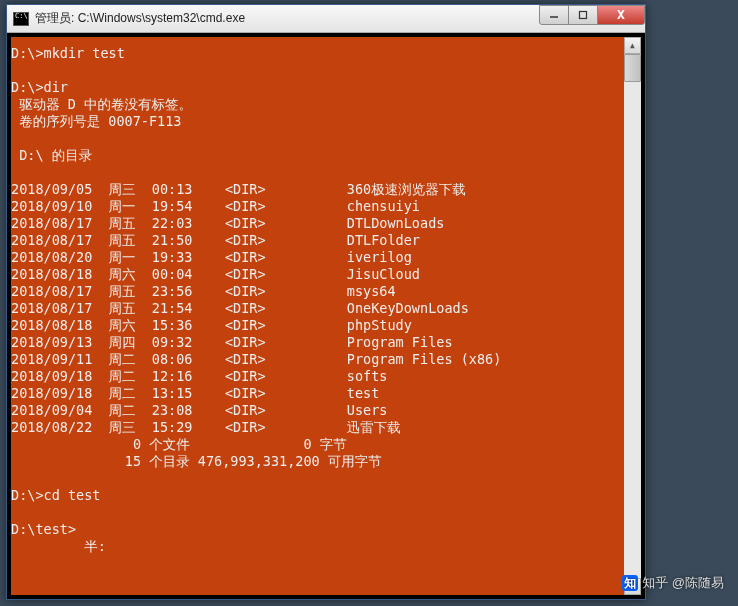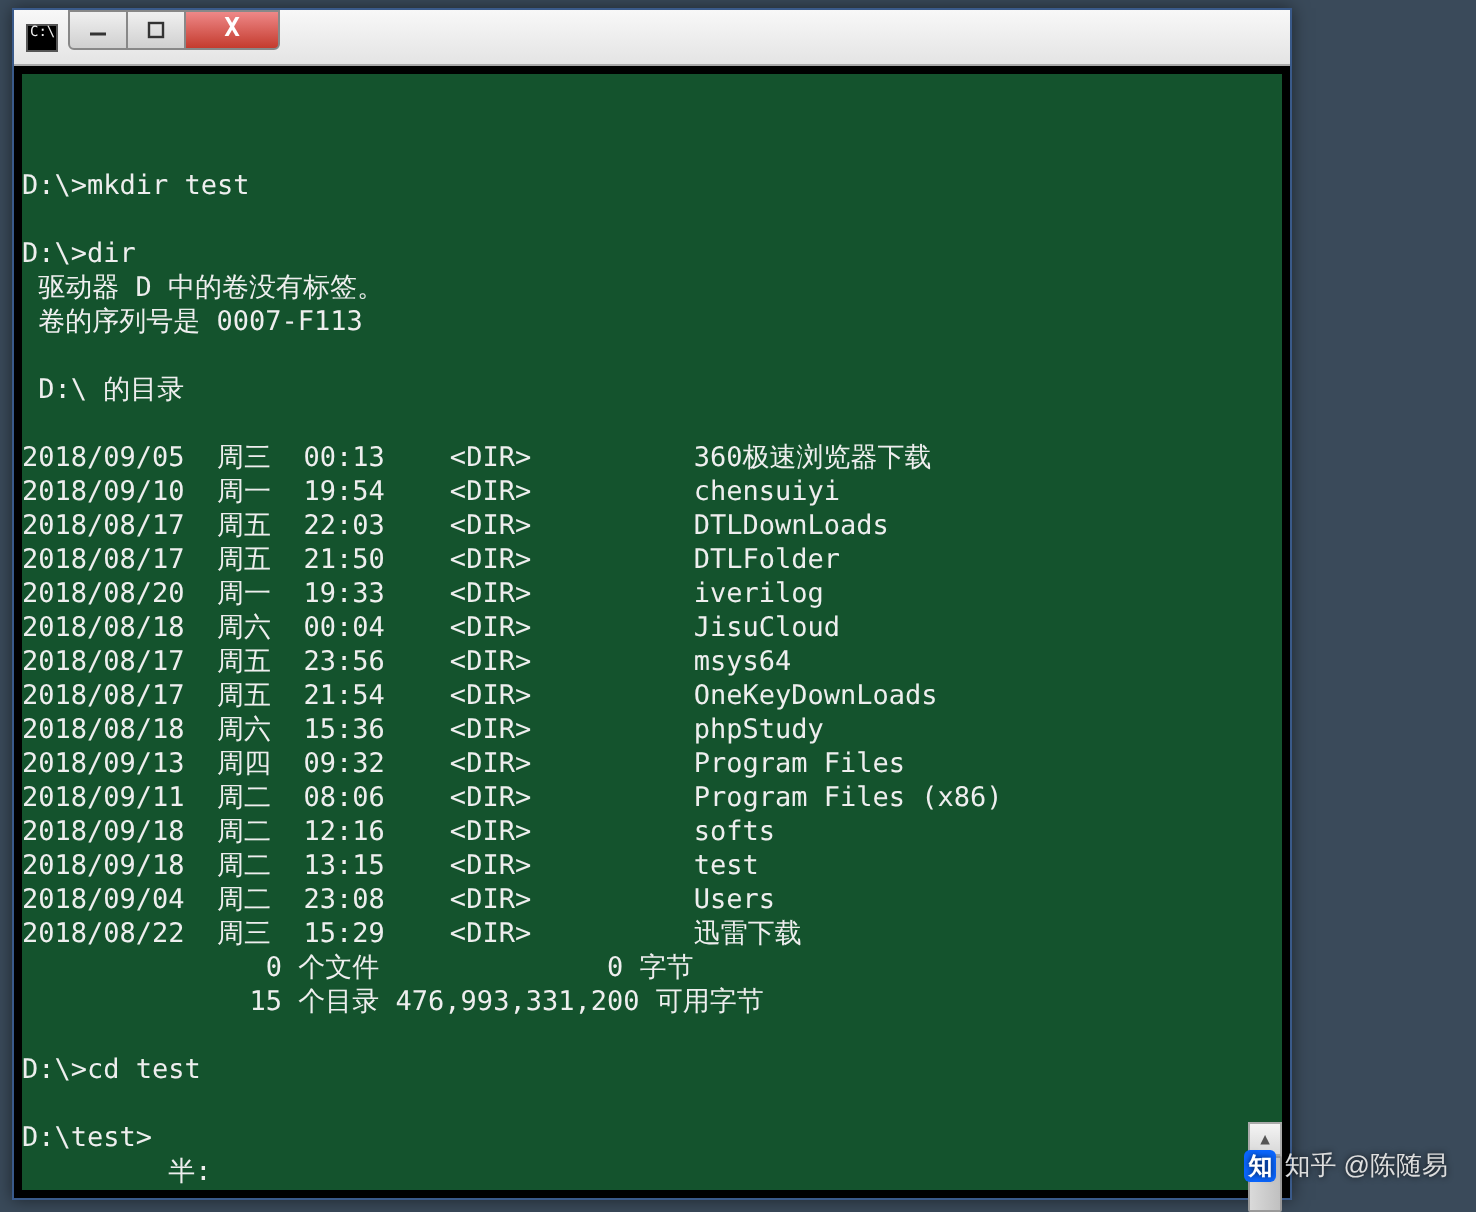--- a/index.html
+++ b/index.html
@@ -74,23 +74,22 @@
       font-weight: bold;
       font-size: 13px;
     }
     .win-btn svg { width: 10px; height: 10px; }
     .terminal-area {
       position: absolute;
       top: 32px;
       left: 4px;
       right: 4px;
       bottom: 4px;
-      background: #14532d;
-      display: flex;
-      align-items: flex-end;
+      background: #c2410c;
+      display: flex;
     }
     .terminal {
       flex: 1;
       padding: 8px 0 0 0;
       color: #eee;
       font-size: 13.5px;
       line-height: 17px;
       white-space: pre;
       font-family: "SimSun", "NSimSun", monospace;
       overflow: hidden;
@@ -150,20 +149,21 @@
       background: #0a66ff;
       border-radius: 3px;
     }
   </style>
 </head>
 <body>
 
 <div class="window">
   <div class="title-bar">
     <div class="title-icon">C:\.</div>
+    <div class="title-text">管理员: C:\Windows\system32\cmd.exe</div>
     <div class="win-controls">
       <div class="win-btn min">
         <svg viewBox="0 0 10 10">
             <line x1="1" y1="7" x2="9" y2="7" stroke="#333" stroke-width="1.5"></line>
           </svg>
       </div>
       <div class="win-btn max">
         <svg viewBox="0 0 10 10">
             <rect x="1.5" y="1.5" width="7" height="7" fill="none" stroke="#333" stroke-width="1.2"></rect>
           </svg>

